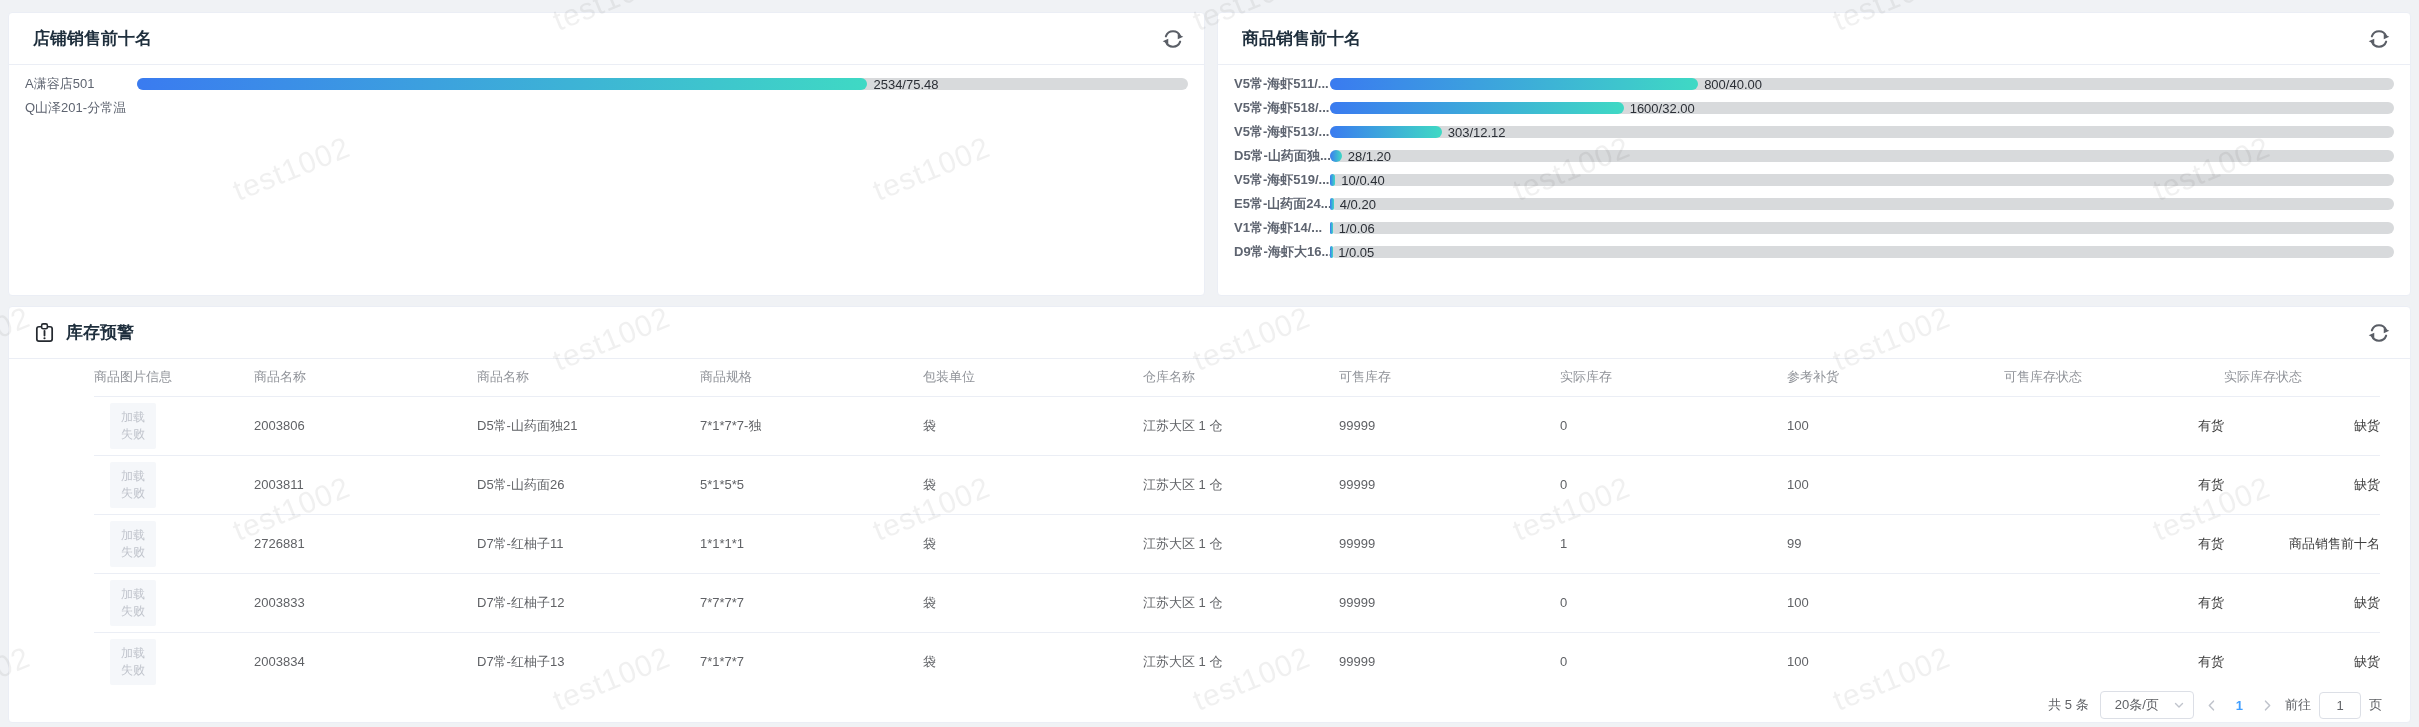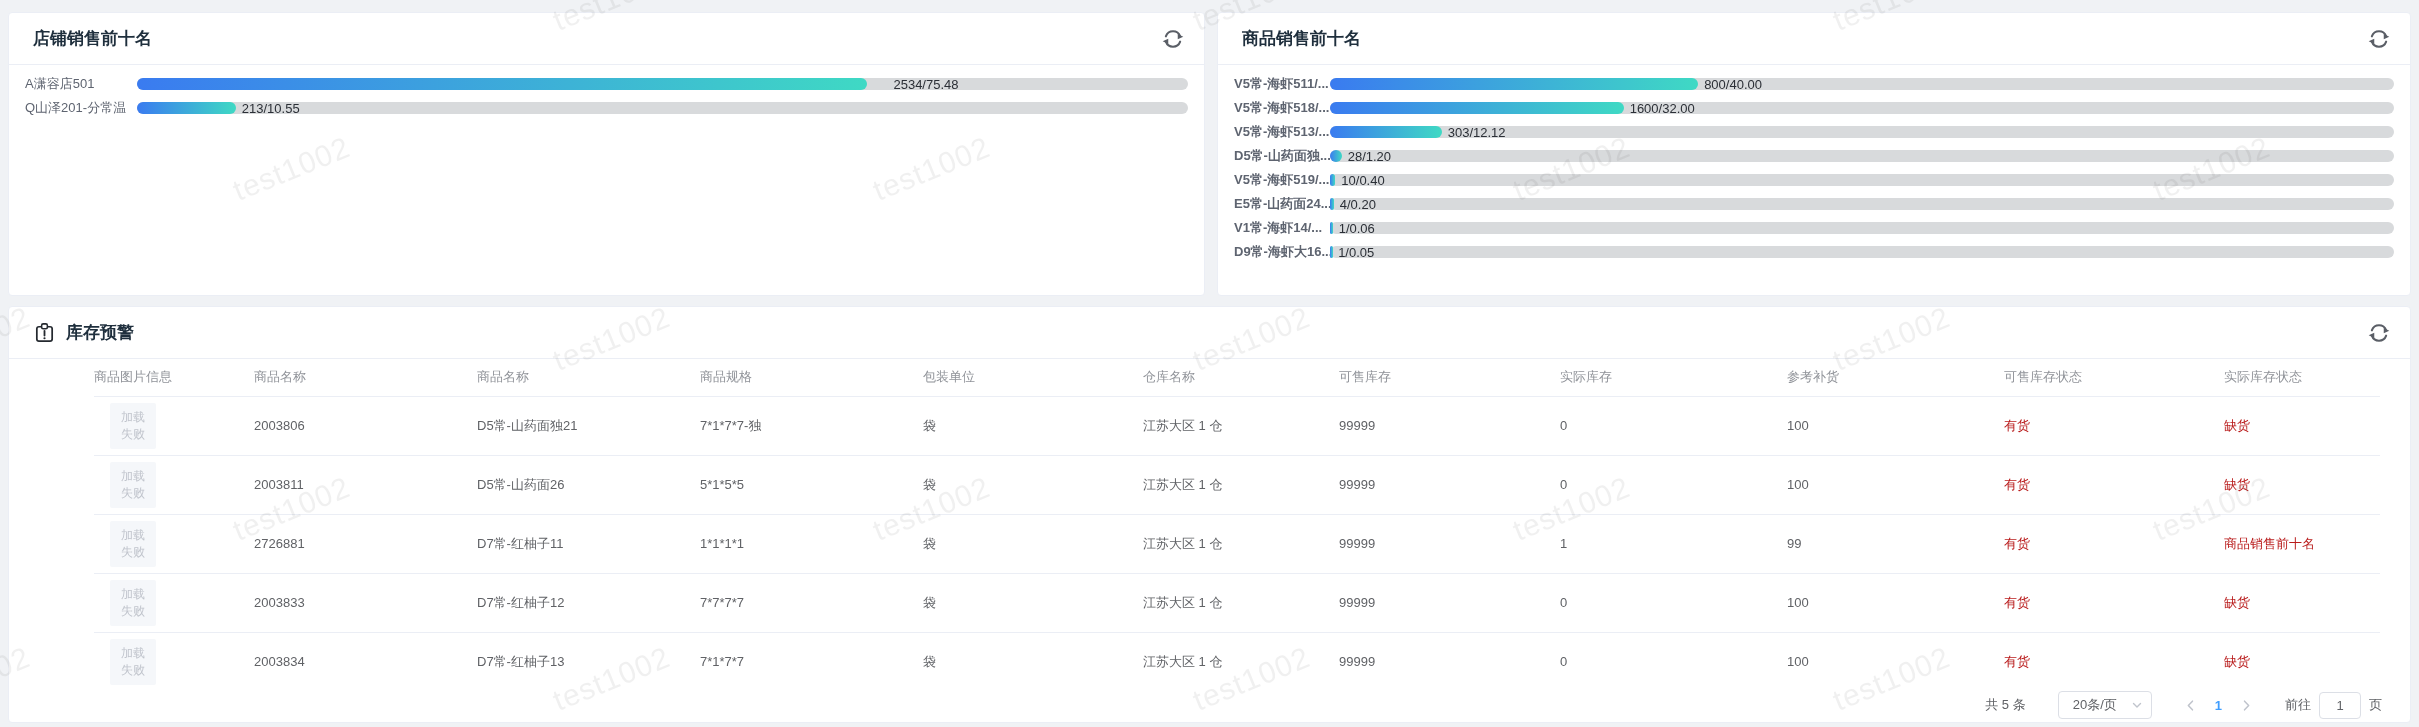--- a/index.html
+++ b/index.html
@@ -46,24 +46,24 @@
   .table-wrap { flex: 1; padding: 0 30px 0 85px; overflow: hidden; }
   table { width: 100%; border-collapse: collapse; table-layout: fixed; }
   th { font-size: 13px; color: #909399; font-weight: normal; text-align: left; height: 37px;
        border-bottom: 1px solid #ebeef5; white-space: nowrap; overflow: hidden; }
   td { font-size: 13px; color: #606266; height: 59px; border-bottom: 1px solid #ebeef5;
        white-space: nowrap; overflow: hidden; }
   tr:last-child td { border-bottom: 1px solid #ebeef5; }
   .img-placeholder { width: 46px; height: 46px; background: #f5f7fa; color: #c0c4cc; font-size: 12px;
                      display: flex; flex-direction: column; align-items: center; justify-content: center;
                      line-height: 17px; margin-left: 16px; border-radius: 2px; }
-  .status-red { color: #b91c1c; }
-
-  
-  .pagination { height: 34px; display: flex; align-items: center; justify-content: flex-end; gap: 32px;
+  .status-red { color: #404040; text-align: right; }
+
+  
+  .pagination { height: 34px; display: flex; align-items: center; justify-content: flex-end; gap: 11px;
                 padding-right: 28px; font-size: 13px; color: #606266; }
   .page-size-select { display: flex; align-items: center; gap: 14px; border: 1px solid #dcdfe6; border-radius: 4px;
                       height: 28px; padding: 0 8px 0 14px; color: #606266; cursor: pointer; background: #fff; }
   .chev { color: #c0c4cc; display: flex; }
   .pager { display: flex; align-items: center; gap: 18px; }
   .pager-arrow { color: #c0c4cc; display: flex; cursor: pointer; }
   .page-number { color: #409eff; font-weight: bold; cursor: pointer; }
   .goto { display: flex; align-items: center; gap: 8px; }
   .goto-input { width: 42px; height: 27px; border: 1px solid #dcdfe6; border-radius: 4px; text-align: center;
                 font-size: 13px; color: #606266; font-family: inherit; outline: none; background:#fff; }
@@ -109,30 +109,26 @@
             <polygon points="16.4,7.3 21.5,9.9 16.4,12.2" fill="currentColor"></polygon>
             <polygon points="7.6,16.7 2.5,14.1 7.6,11.8" fill="currentColor"></polygon>
           </svg>
         </span>
       </header>
       <div class="chart-body" id="store-chart">
   <div class="chart-row">
     <span class="chart-label">A潇容店501</span>
     <div class="chart-track">
       <div class="chart-bar" style="width: 69.5%; background: linear-gradient(90deg, rgb(58, 123, 240), rgb(63, 217, 196));"></div>
-      <span class="chart-value" style="left: calc(69.5%); margin-left: 20px;">2534/75.48</span>
+      <span class="chart-value" style="left: calc(69.5%);">2534/75.48</span>
     </div>
   </div>
 
   <div class="chart-row">
     <span class="chart-label">Q山泽201-分常温</span>
-    <div class="chart-track">
-      <div class="chart-bar" style="width: 9.4%; background: linear-gradient(90deg, rgb(58, 123, 240), rgb(63, 217, 196));"></div>
-      <span class="chart-value" style="left: calc(9.4%);">213/10.55</span>
-    </div>
   </div>
 </div>
     </section>
 
     <section class="panel chart-panel product-panel">
       <header class="panel-header">
         <h2 class="panel-title">商品销售前十名</h2>
         <span class="header-spacer"></span>
         <span class="refresh-btn">
           <svg width="26" height="26" viewBox="0 0 24 24" fill="none">

